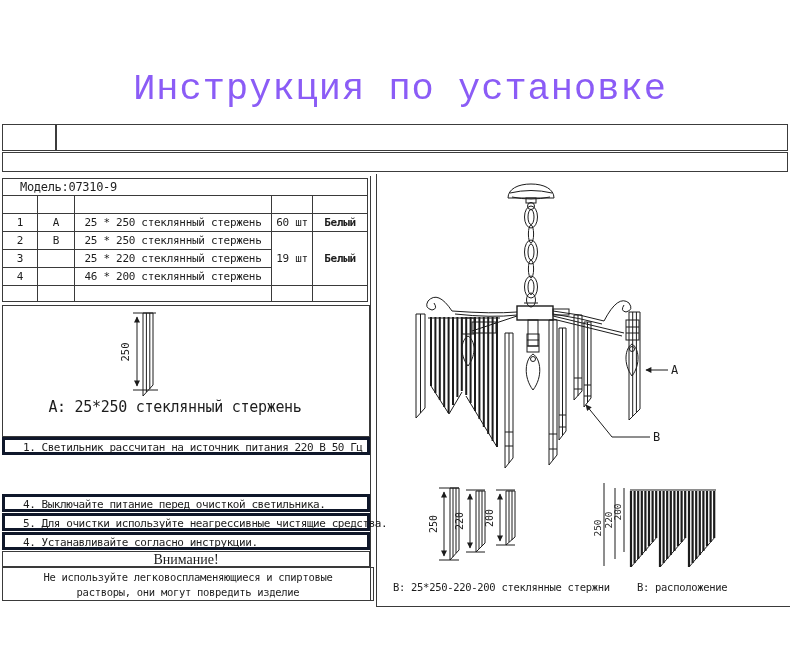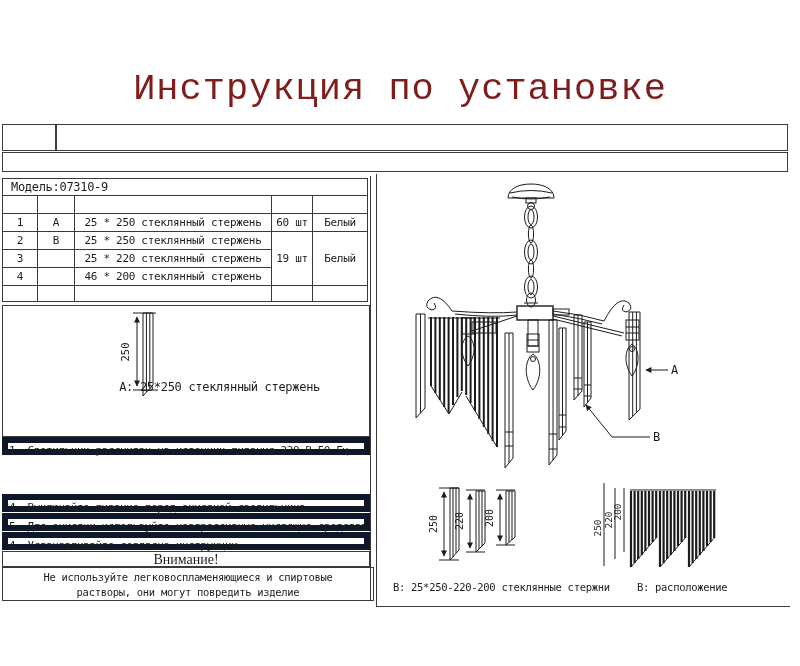--- a/index.html
+++ b/index.html
@@ -1,47 +1,47 @@
 <!DOCTYPE html>
 <html><head>
 <meta charset="utf-8">
 <style>
   html,body{margin:0;padding:0;background:#fff;}
   .page{position:relative;width:800px;height:666px;background:#fff;overflow:hidden;
         font-family:"DejaVu Sans Mono",monospace;color:#1d1d1d;}
   .title{position:absolute;left:0;top:68px;width:100%;text-align:center;
          font-family:"Liberation Mono","DejaVu Sans Mono",monospace;
-         font-size:37px;letter-spacing:1px;color:#7f1d1d;white-space:nowrap;}
+         font-size:37px;letter-spacing:1px;color:#8b5cf6;white-space:nowrap;}
   .box{position:absolute;border:1.5px solid #3c3c3c;box-sizing:border-box;background:#fff;}
   .thinbox{position:absolute;border:1px solid #3a3a3a;box-sizing:border-box;background:#fff;}
   
   table.parts{position:absolute;left:2px;top:178px;border-collapse:collapse;
               font-size:11px;color:#1d1d1d;}
   table.parts td{border:1px solid #3a3a3a;padding:0;text-align:center;
                  letter-spacing:-0.3px;white-space:nowrap;}
-  table.parts td.model{font-size:12px;text-align:left;padding-left:8px;height:16px;}
+  table.parts td.model{font-size:12px;text-align:left;padding-left:17px;height:16px;}
   table.parts tr.hdr td{height:17px;}
   table.parts tr.r td{height:17px;}
   table.parts tr.ftr td{height:15px;}
   td.c1{width:34px;} td.c2{width:36px;} td.c3{width:196px;} td.c4{width:40px;} td.c5{width:54px;}
-  .bold{font-weight:normal;margin-left:14px;}
+  .bold{font-weight:bold;margin-left:14px;}
   
-  .instr{position:absolute;left:2px;width:368px;height:18px;border:6px solid #0f172a;
+  .instr{position:absolute;left:2px;width:368px;height:18px;border:3px solid #0f172a;
          box-sizing:border-box;font-size:11px;letter-spacing:-0.45px;line-height:16px;
-         padding-left:1px;white-space:nowrap;background:#fff;}
+         padding-left:18px;white-space:nowrap;background:#fff;}
   .warn-title{position:absolute;left:2px;top:551px;width:368px;height:16px;
          border:1px solid #3a3a3a;box-sizing:border-box;text-align:center;
          font-family:"Liberation Serif",serif;font-weight:normal;font-size:14px;line-height:15px;}
   .warn-body{position:absolute;left:2px;top:567px;width:372px;height:34px;
          border:1px solid #3a3a3a;box-sizing:border-box;text-align:center;
          font-size:10.5px;letter-spacing:-0.3px;line-height:15px;padding-top:2px;}
   .vline{position:absolute;border-left:1.5px solid #3a3a3a;width:0;}
   .hline{position:absolute;border-top:1.5px solid #3a3a3a;height:0;}
-  .capA{position:absolute;left:30px;top:380px;width:290px;text-align:right;
-        font-size:12px;letter-spacing:-0.3px;white-space:nowrap;}
+  .capA{position:absolute;left:30px;top:398px;width:290px;text-align:center;
+        font-size:15px;letter-spacing:-0.3px;white-space:nowrap;}
   svg{position:absolute;overflow:visible;}
   svg *{vector-effect:none;}
   .sk{stroke:#1c1c1c;fill:none;stroke-width:1;}
   .sk2{stroke:#1c1c1c;fill:none;stroke-width:1.4;}
   text.dim{font-family:"DejaVu Sans Mono",monospace;fill:#1d1d1d;}
 </style>
 </head>
 <body>
 
 <div class="page">

